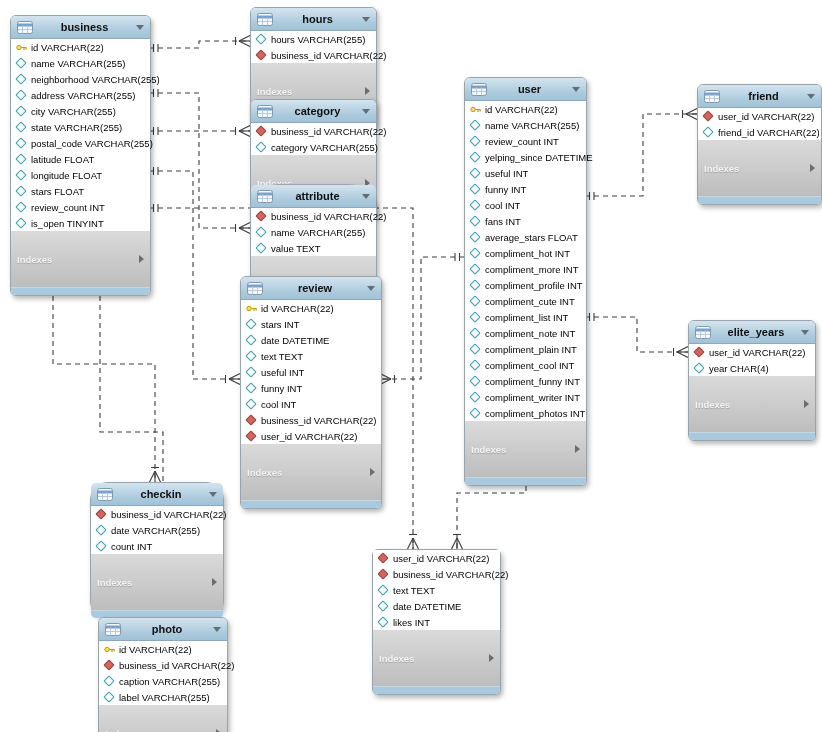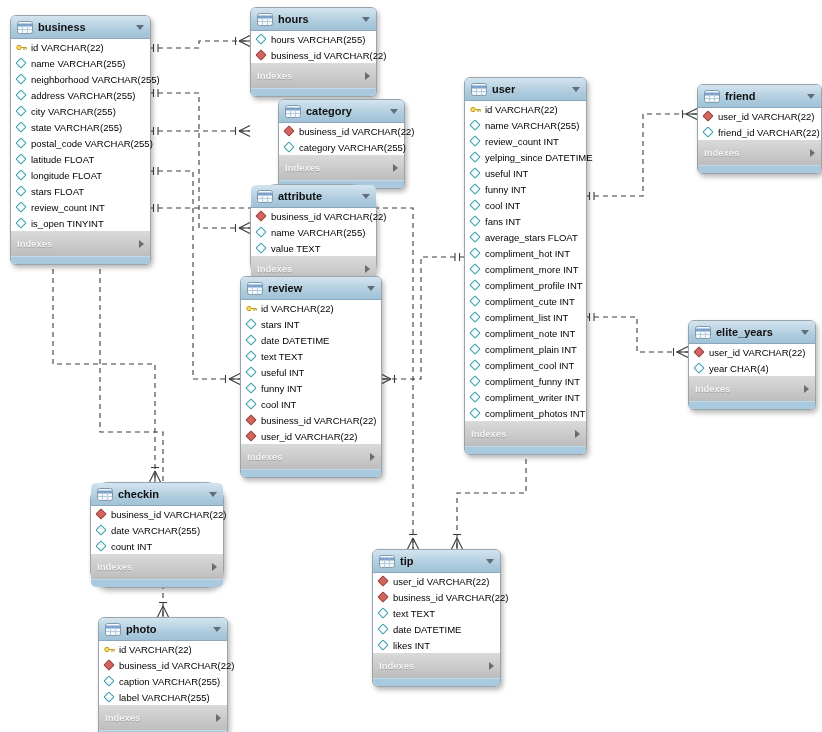--- a/index.html
+++ b/index.html
@@ -1,36 +1,36 @@
 <!DOCTYPE html>
 <html><head>
 <meta charset="utf-8">
 <style>
   html,body{margin:0;padding:0;}
   body{width:822px;height:732px;position:relative;background:#ffffff;
        font-family:"Liberation Sans",sans-serif;overflow:hidden;}
-  #canvas{position:absolute;left:0;top:0;width:822px;height:732px;}
+  #canvas{position:absolute;left:0;top:0;width:822px;height:732px;text-align:center;}
   #wires{position:absolute;left:0;top:0;z-index:1;}
   .tbl{position:absolute;z-index:2;border:1px solid #97a4ac;border-radius:6px;
        background:#fff;box-shadow:2px 3px 5px rgba(0,0,0,.28);}
   .hdr{height:22px;display:flex;align-items:center;gap:5px;padding:0 6px;
        background:linear-gradient(#d4e4ef,#aac9dc 70%,#a1c2d7);
        border-bottom:1px solid #8ba7bb;border-radius:5px 5px 0 0;}
   .hdr .title{font-weight:bold;font-size:11px;color:#101010;flex:1;white-space:nowrap;}
   .arrow-down{width:0;height:0;border-left:4.5px solid transparent;
        border-right:4.5px solid transparent;border-top:5px solid #5f6e79;}
   .rows{background:#fff;}
   .row{height:16px;display:flex;align-items:center;gap:4px;padding:0 4px;
        font-size:9.5px;color:#000;white-space:nowrap;}
   .ic{flex:0 0 auto;width:12px;height:12px;display:inline-flex;
       align-items:center;justify-content:center;}
   .dia{width:6px;height:6px;transform:rotate(45deg);border-radius:1px;}
   .dia.fk{background:#d2655f;border:1px solid #9a423e;}
   .dia.col{background:#fdfdfd;border:1px solid #35a0b0;}
-  .ftr{height:25px;display:flex;align-items:center;padding:0 6px;
+  .ftr{height:32px;display:flex;align-items:center;padding:12px 6px;
        background:linear-gradient(#dadada,#bdbdbd);font-size:9.5px;
        font-weight:bold;color:#f4f4f4;text-shadow:0 1px 1px rgba(0,0,0,.2);}
   .ftr .sp{flex:1;}
   .arrow-right{width:0;height:0;border-top:4.5px solid transparent;
        border-bottom:4.5px solid transparent;border-left:5.5px solid #6c6c6c;}
   .btm{height:7px;background:#a9c9de;border-radius:0 0 5px 5px;
        border-top:1px solid #c3d9e7;}
 </style>
 </head>
 <body>
@@ -259,21 +259,21 @@
           <span>business_id VARCHAR(22)</span>
         </div>
       </div>
       <div class="ftr">
         <span>Indexes</span>
         <span class="sp"></span>
         <span class="arrow-right"></span>
       </div>
       <div class="btm"></div>
     </div>
-    <div class="tbl" style="left: 250px; top: 99px; width: 125px; margin-left: 28px;">
+    <div class="tbl" style="left: 250px; top: 99px; width: 125px;">
       <div class="hdr">
         <span class="ic" style="width: 16px;">
           <svg width="16" height="13" viewBox="0 0 16 13">
             <rect x="0.5" y="0.5" width="15" height="12" rx="2" fill="#f5f9fc" stroke="#7e98ad"></rect>
             <path d="M1 4 h14" stroke="#7ba1cb" stroke-width="3"></path>
             <path d="M5.5 4.5 v8 M10.5 4.5 v8 M1 8.5 h14" stroke="#b7cadc" stroke-width="1"></path>
           </svg>
         </span>
         <span class="title">category</span>
         <span class="arrow-down"></span>
@@ -659,31 +659,20 @@
         </div>
       </div>
       <div class="ftr">
         <span>Indexes</span>
         <span class="sp"></span>
         <span class="arrow-right"></span>
       </div>
       <div class="btm"></div>
     </div>
     <div class="tbl" style="left: 372px; top: 549px; width: 127px;">
-      <div class="hdr">
-        <span class="ic" style="width: 16px;">
-          <svg width="16" height="13" viewBox="0 0 16 13">
-            <rect x="0.5" y="0.5" width="15" height="12" rx="2" fill="#f5f9fc" stroke="#7e98ad"></rect>
-            <path d="M1 4 h14" stroke="#7ba1cb" stroke-width="3"></path>
-            <path d="M5.5 4.5 v8 M10.5 4.5 v8 M1 8.5 h14" stroke="#b7cadc" stroke-width="1"></path>
-          </svg>
-        </span>
-        <span class="title">tip</span>
-        <span class="arrow-down"></span>
-      </div>
       <div class="rows">
         <div class="row">
           <span class="ic">
             <span class="dia fk"></span>
           </span>
           <span>user_id VARCHAR(22)</span>
         </div>
         <div class="row">
           <span class="ic">
             <span class="dia fk"></span>

